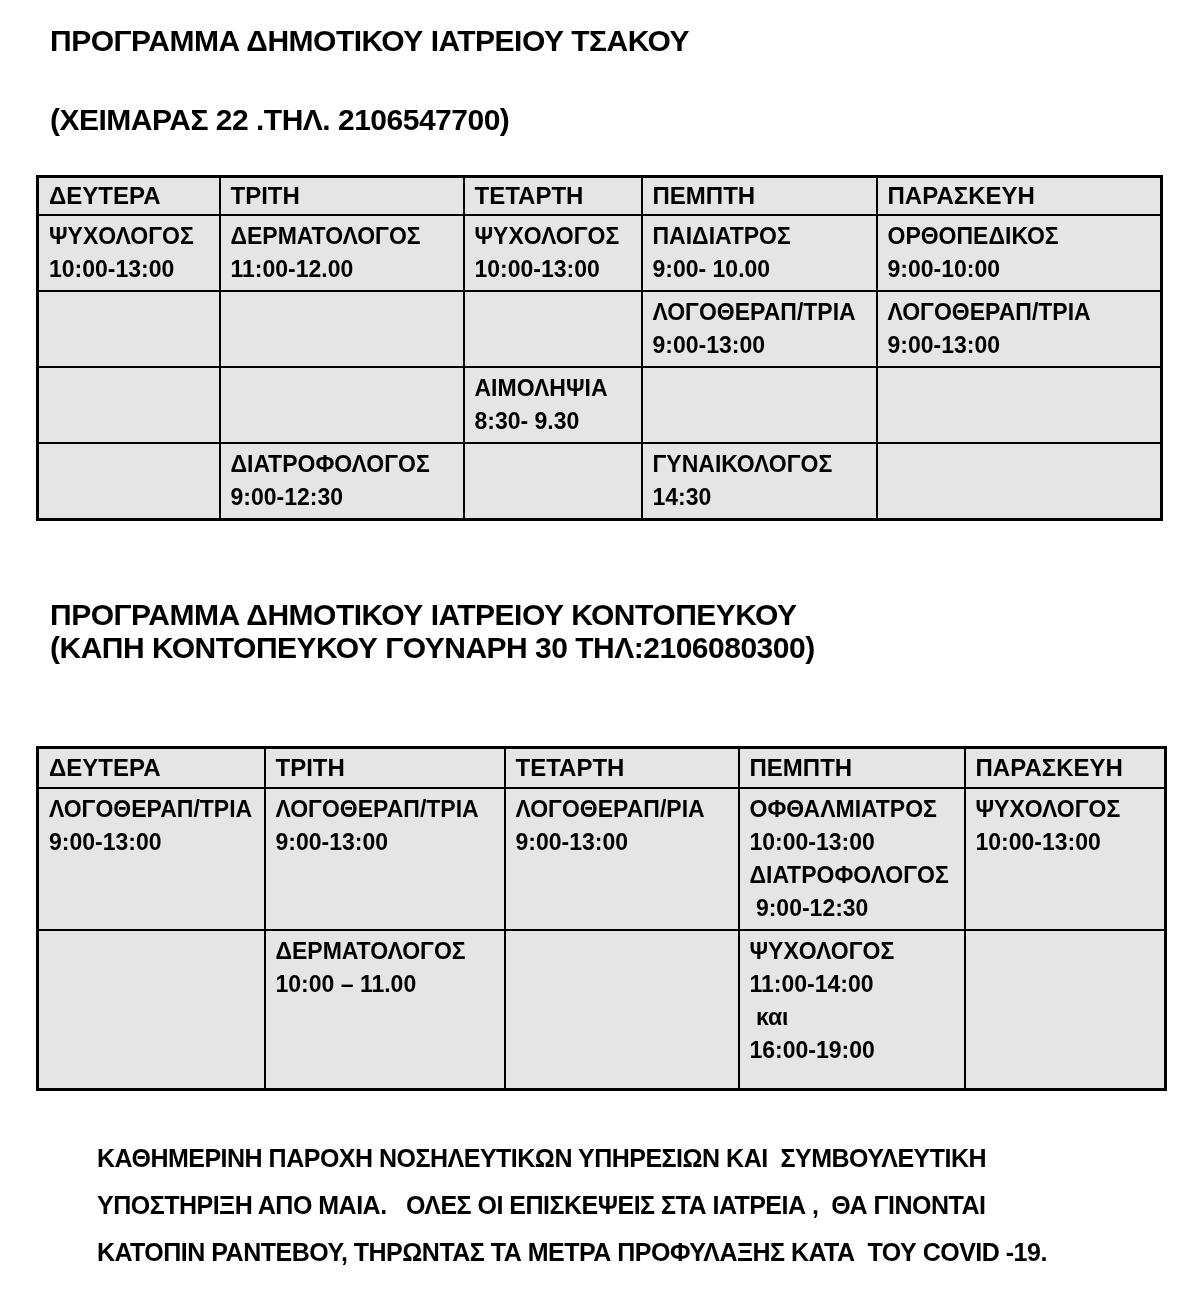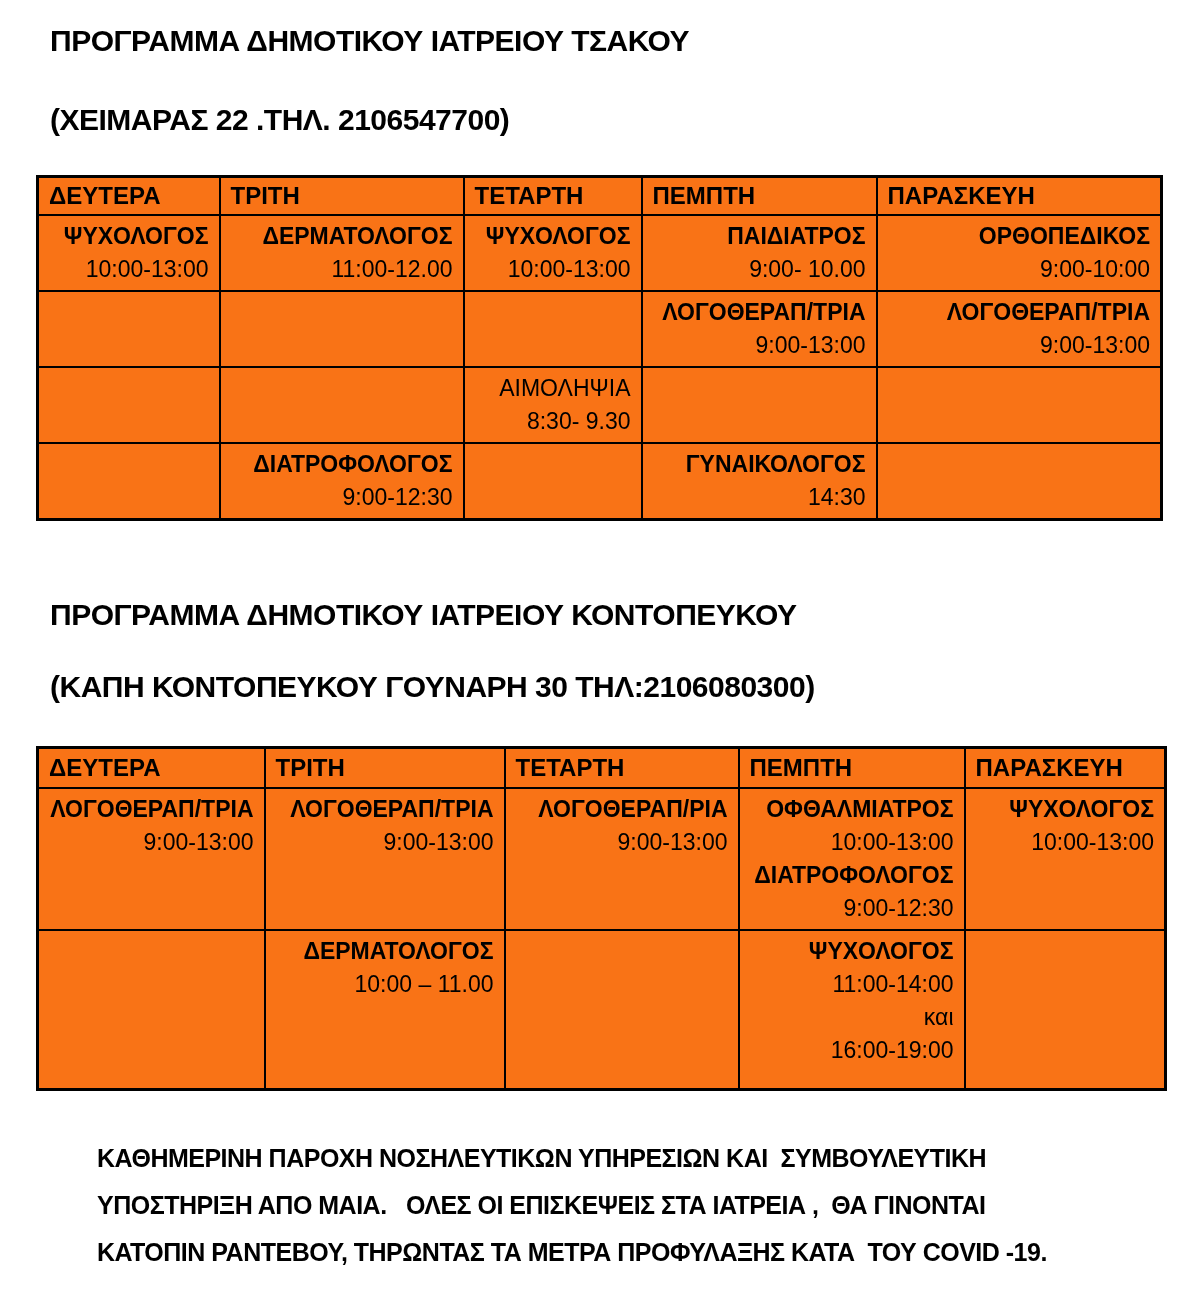--- a/index.html
+++ b/index.html
@@ -9,39 +9,39 @@
     font-family:"Liberation Sans","DejaVu Sans",sans-serif;
     overflow:hidden;
   }
   .abs{position:absolute;}
   .doc-title{
     font-size:30px;font-weight:700;letter-spacing:-0.5px;
     white-space:pre;color:#000;
   }
   table.schedule{
     border-collapse:collapse;table-layout:fixed;
-    background:#f97316;
+    background:#e5e5e5;
   }
   table.schedule,
   table.schedule th,
   table.schedule td{
     border:2px solid #000;
   }
   table.schedule{border-width:3px;}
   table.schedule th{
     text-align:left;vertical-align:middle;
     font-size:24px;font-weight:700;
     padding:2px 10px;
   }
   table.schedule td{
-    text-align:right;vertical-align:top;
+    text-align:left;vertical-align:top;
     font-size:23px;font-weight:400;
     padding:4px 10px;
   }
-  .line{white-space:pre-wrap;line-height:33px;}
+  .line{white-space:pre-wrap;line-height:33px;font-weight:bold;}
   .line.bold{font-weight:700;}
   
   #table-0 thead tr{height:38px;}
   #table-0 tbody tr:nth-child(1){height:70px;}
   #table-0 tbody tr:nth-child(2){height:70px;}
   #table-0 tbody tr:nth-child(3){height:68px;}
   #table-0 tbody tr:nth-child(4){height:70px;}
   
   #table-1 thead tr{height:40px;}
   #table-1 tbody tr:nth-child(1){height:122px;}
@@ -130,21 +130,21 @@
         <td>
           <div class="line bold">ΓΥΝΑΙΚΟΛΟΓΟΣ</div>
           <div class="line">14:30</div>
         </td>
         <td></td>
       </tr>
     </tbody>
   </table>
 
 <div class="abs doc-title" style="top:598px;left:50px;text-align:right;">ΠΡΟΓΡΑΜΜΑ ΔΗΜΟΤΙΚΟΥ ΙΑΤΡΕΙΟΥ ΚΟΝΤΟΠΕΥΚΟΥ</div>
-<div class="abs doc-title" style="top:670px;left:50px;">(ΚΑΠΗ ΚΟΝΤΟΠΕΥΚΟΥ ΓΟΥΝΑΡΗ 30 ΤΗΛ:2106080300)</div>
+<div class="abs doc-title" style="top:631px;left:50px;">(ΚΑΠΗ ΚΟΝΤΟΠΕΥΚΟΥ ΓΟΥΝΑΡΗ 30 ΤΗΛ:2106080300)</div>
 
 <table class="schedule abs" id="table-1" style="top:746px;left:36px;width:1128px;">
   <colgroup>
     <col style="width:227px">
       <col style="width:240px">
       <col style="width:234px">
       <col style="width:226px">
       <col style="width:201px">
   </colgroup>
 <thead>

